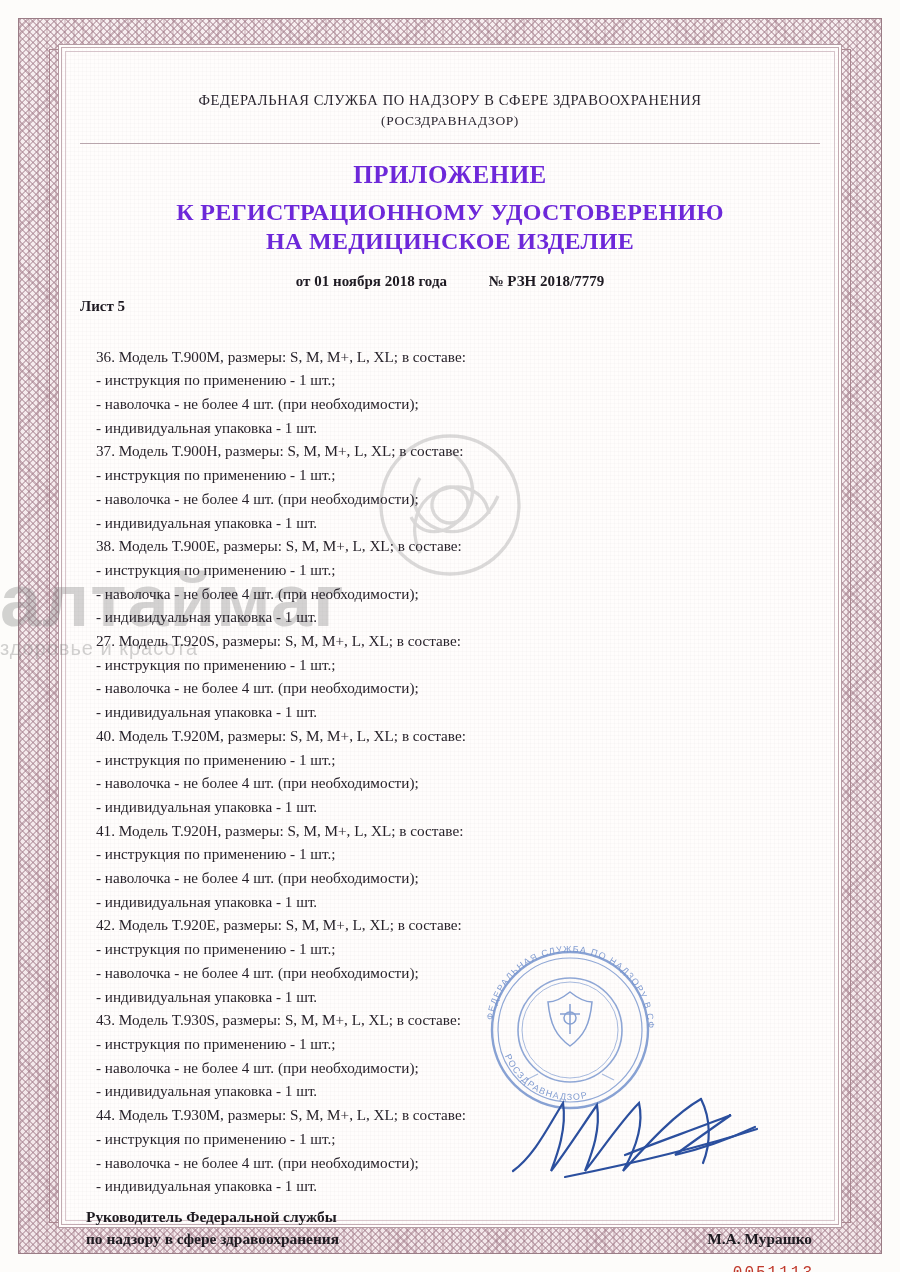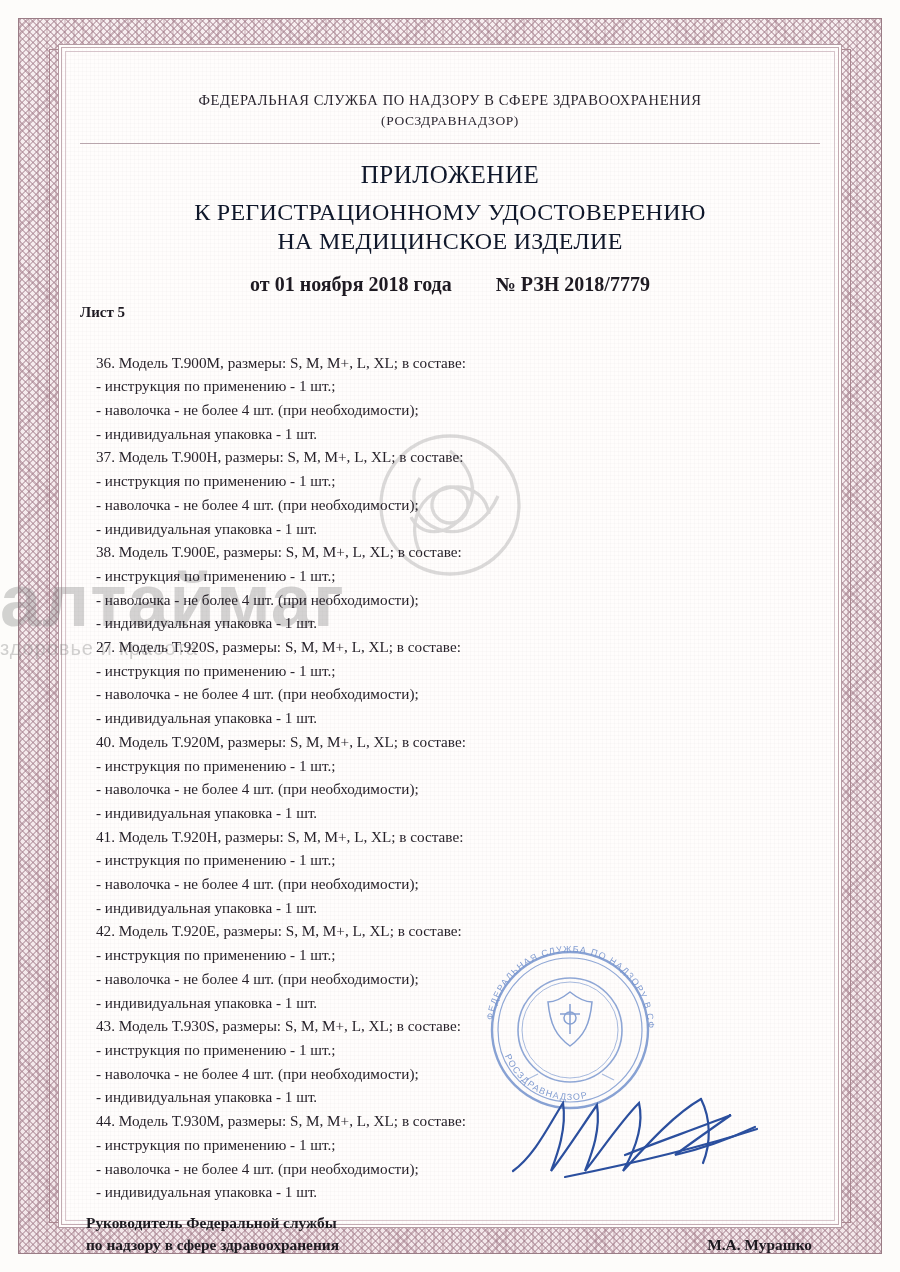--- a/index.html
+++ b/index.html
@@ -102,32 +102,32 @@
 
   .rule {
     width: 100%;
     height: 1px;
     background: #b9a6ad;
     margin: 12px 0 16px 0;
   }
 
   .title {
     text-align: center;
-    font-weight: normal;
-    color: #0f172a;
+    font-weight: bold;
+    color: #6d28d9;
     line-height: 1.22;
   }
   .title .t1 { font-size: 25px; letter-spacing: 0.5px; }
   .title .t2 { font-size: 24px; letter-spacing: 0.3px; margin-top: 8px; }
   .title .t3 { font-size: 24px; letter-spacing: 0.3px; }
 
   .docline {
     margin-top: 16px;
     text-align: center;
-    font-size: 20px;
+    font-size: 15px;
     font-weight: bold;
     color: #1e1a22;
   }
   .docline .gap { display: inline-block; width: 34px; }
 
   .sheet {
     margin-top: 8px;
     text-align: left;
     padding-right: 14px;
     font-size: 15px;

